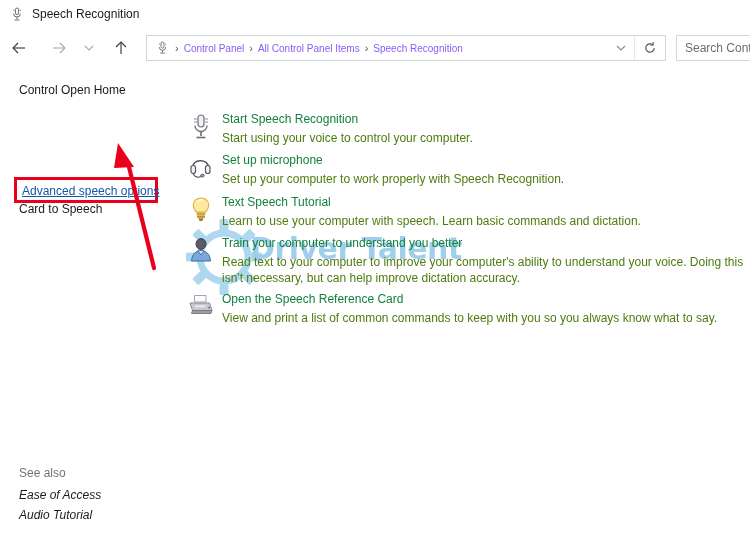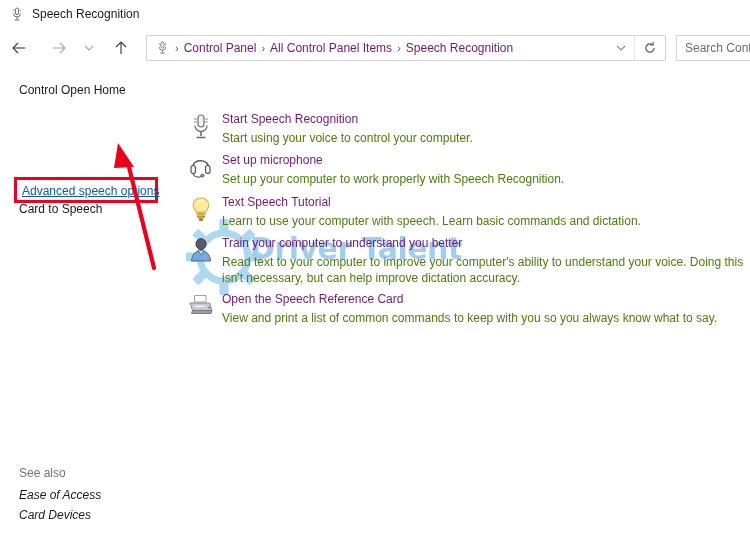--- a/index.html
+++ b/index.html
@@ -81,22 +81,22 @@
     flex: 0 0 auto;
   }
   .crumbs {
     display: flex;
     align-items: center;
     flex: 1 1 auto;
     overflow: hidden;
     margin-left: 2px;
   }
   .crumb {
-    font-size: 12px;
-    color: #701a75;
+    font-size: 10px;
+    color: #8b5cf6;
     white-space: nowrap;
     padding: 0 4px;
   }
   .crumb-sep {
     font-size: 11px;
     color: #555;
     padding: 0 1px;
     flex: 0 0 auto;
   }
   .addr-chevron {
@@ -219,21 +219,21 @@
     display: flex;
     justify-content: center;
     padding-top: 1px;
   }
   .task-body {
     flex: 1 1 auto;
     padding-left: 4px;
   }
   .task-title {
     font-size: 12px;
-    color: #701a75;
+    color: #15803d;
     line-height: 15px;
     display: block;
   }
   .task-desc {
     font-size: 12px;
     color: #4d7c0f;
     line-height: 16px;
     display: block;
     margin-top: 3px;
   }
@@ -374,21 +374,21 @@
       <div class="lp-home">Control Open Home</div>
 
       <div class="lp-advanced-wrap">
         <span class="lp-advanced">Advanced speech options</span>
       </div>
 
       <div class="lp-tts">Card to Speech</div>
 
       <div class="lp-seealso">See also</div>
       <div class="lp-see-link lp-see-1">Ease of Access</div>
-      <div class="lp-see-link lp-see-2">Card Devices</div>
+      <div class="lp-see-link lp-see-2">Audio Tutorial</div>
     </div>
 
     <div class="mainpane">
 
 
       <div class="watermark">
         <svg width="80" height="80" viewBox="0 0 80 80" style="position:absolute;left:0;top:4px;">
           <g fill="none" stroke="#3ea3dc" stroke-width="7">
             <circle cx="40" cy="40" r="24"></circle>
           </g>

